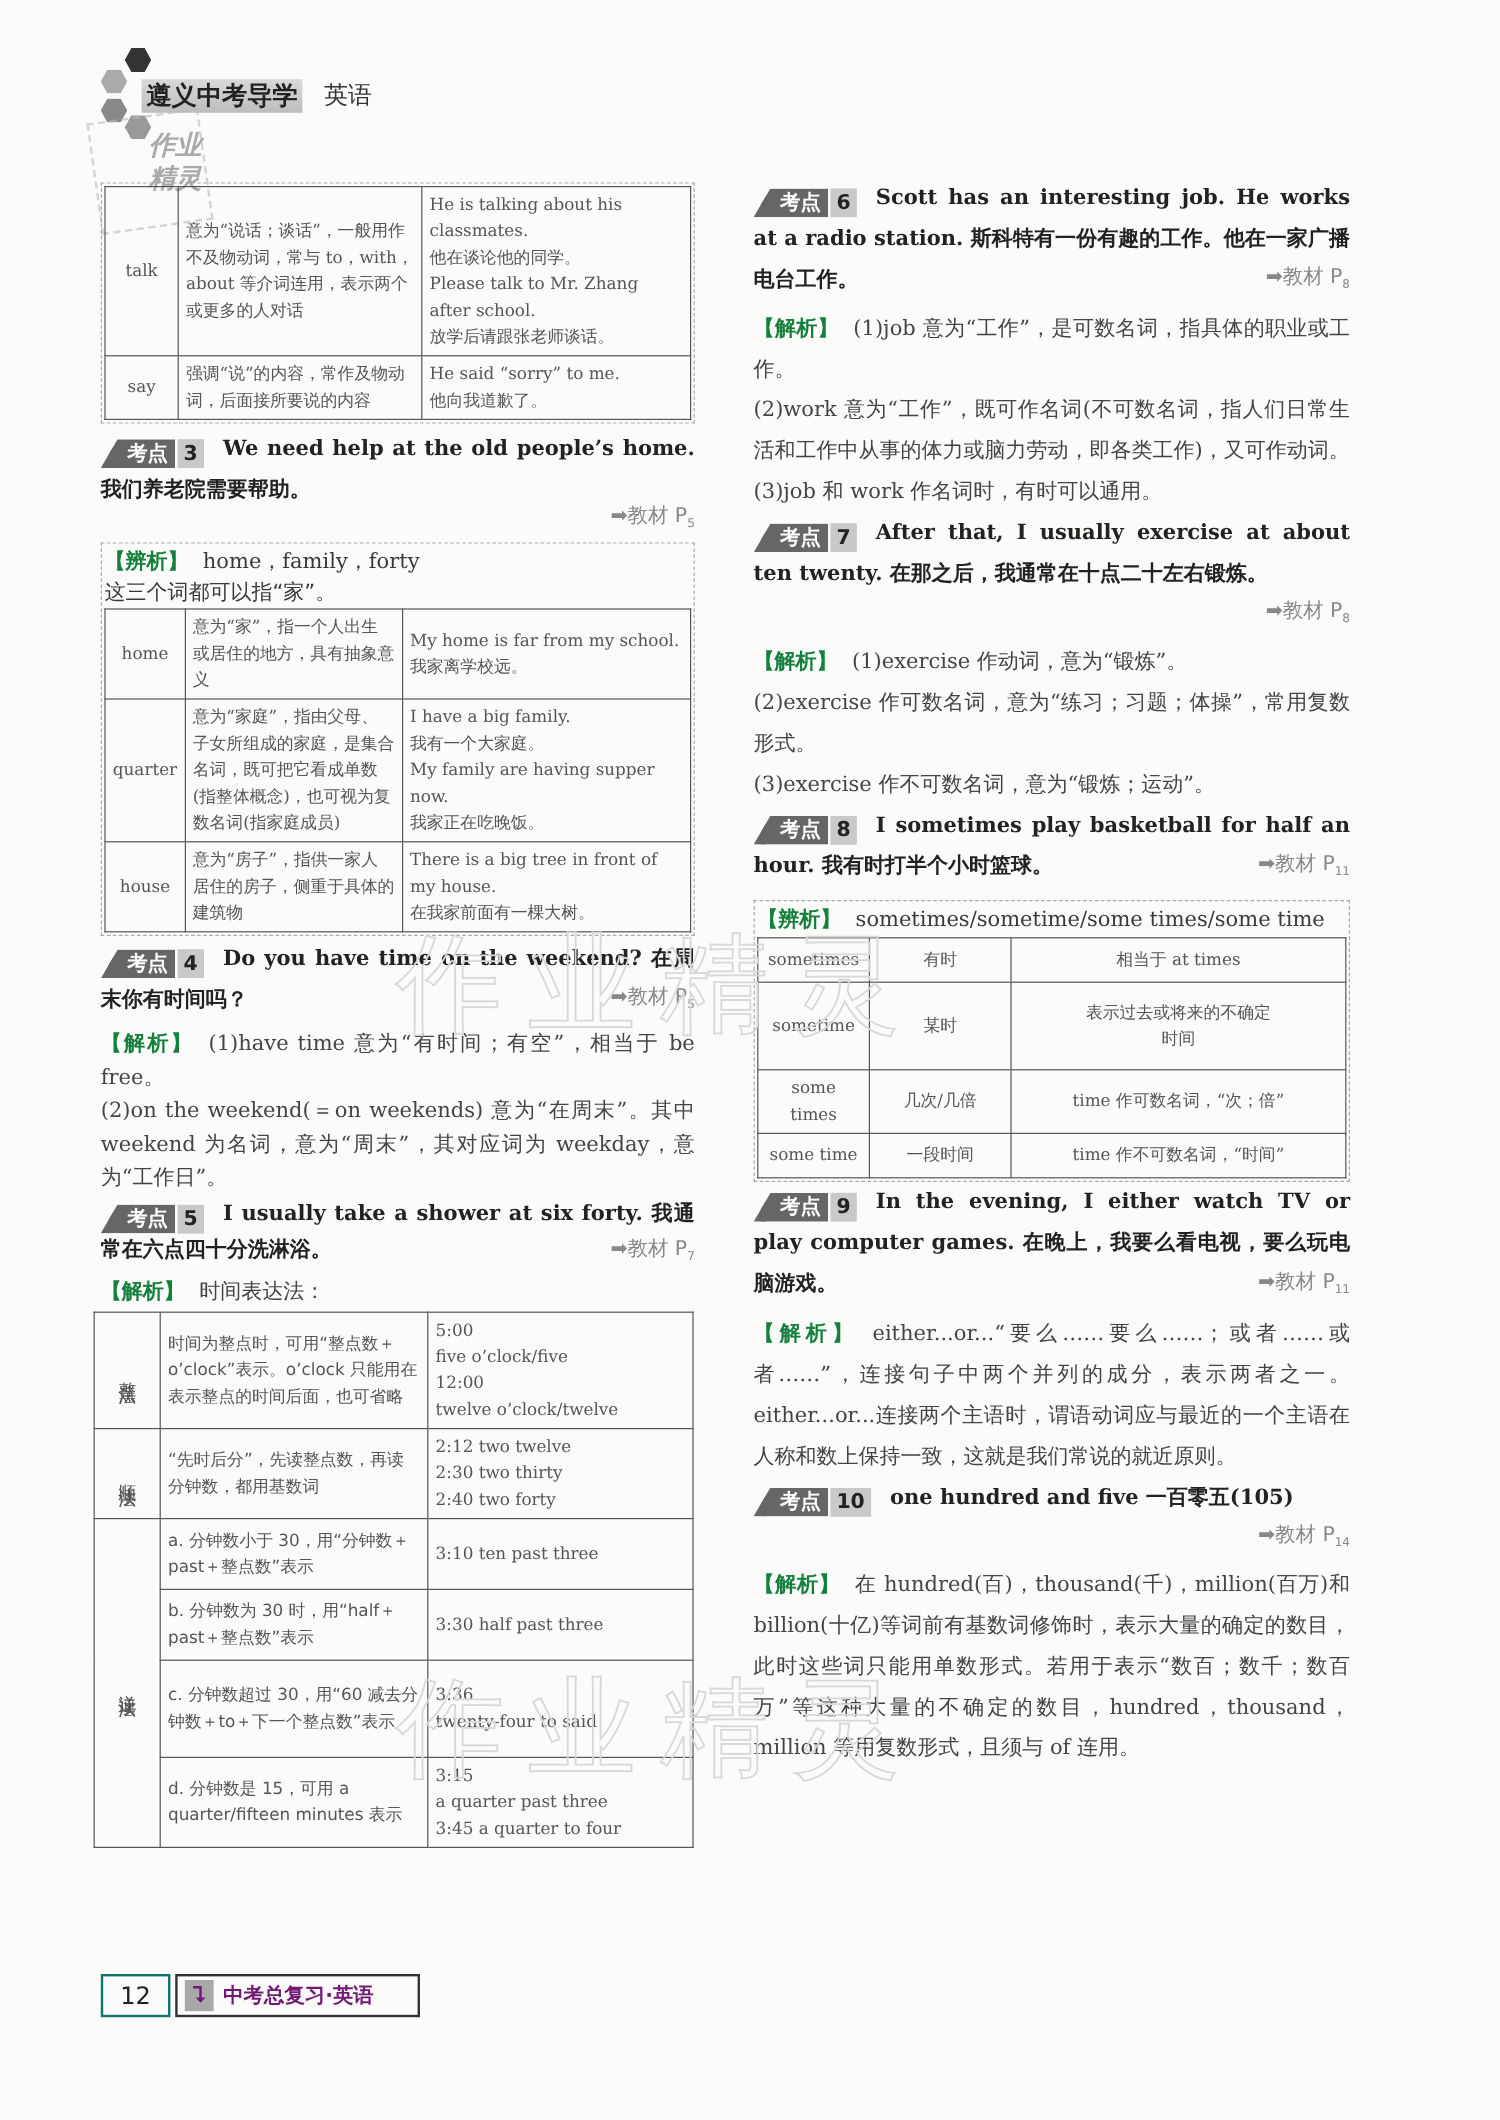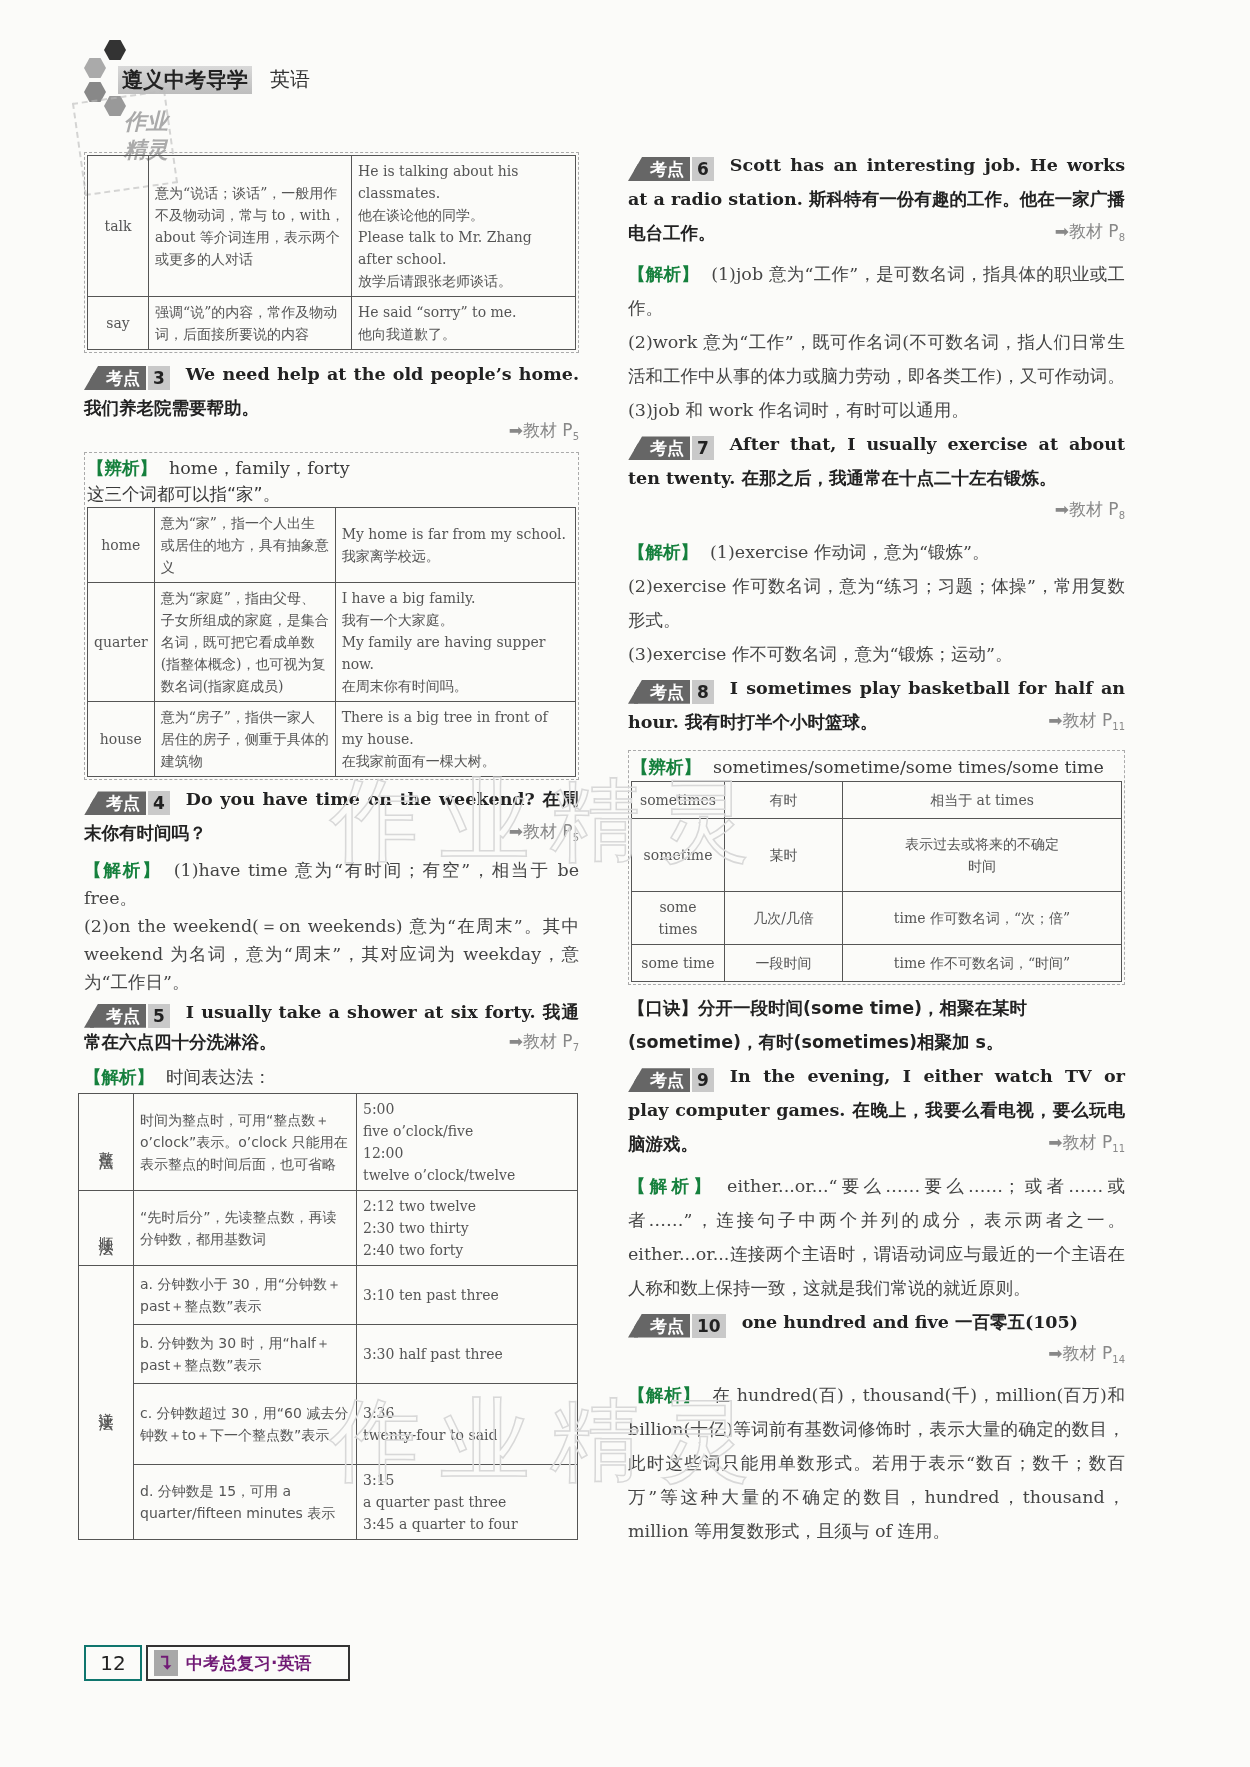--- a/index.html
+++ b/index.html
@@ -106,21 +106,21 @@
               <div>My home is far from my school. 我家离学校远。</div>
             </td>
       </tr>
       <tr>
         <td class="t-key">quarter</td>
         <td>意为“家庭”，指由父母、子女所组成的家庭，是集合名词，既可把它看成单数(指整体概念)，也可视为复数名词(指家庭成员)</td>
         <td>
           <div>I have a big family.</div>
           <div>我有一个大家庭。</div>
           <div>My family are having supper now.</div>
-          <div>在周末你有时间吗。</div>
+          <div>我家正在吃晚饭。</div>
         </td>
       </tr>
       <tr>
         <td class="t-key">house</td>
         <td>意为“房子”，指供一家人居住的房子，侧重于具体的建筑物</td>
         <td>
           <div>There is a big tree in front of my house.</div>
           <div>在我家前面有一棵大树。</div>
         </td>
       </tr>
@@ -272,23 +272,20 @@
         <td class="center">time 作可数名词，“次；倍”</td>
       </tr>
       <tr>
         <td class="center" style="height:28px">some time</td>
         <td class="center">一段时间</td>
         <td class="center">time 作不可数名词，“时间”</td>
       </tr>
     </tbody>
       </table>
   </div>
-  <div class="cn-bold" style="margin-top:6px;color:#222;">
-    <span>【口诀】</span><span>分开一段时间(some time)，相聚在某时(sometime)，有时(sometimes)相聚加 s。</span>
-  </div>
 
   <div class="kd-line">
     <span class="kd-badge">
         <span class="lbl">考点</span>
         <span class="num">9</span>
       </span><span>In the evening, I either watch TV or play computer games. 在晚上，我要么看电视，要么玩电脑游戏。</span>
   </div>
   <div style="overflow:hidden;line-height:22px;margin-top:-30px;">
     <span class="ref"><span>➡教材 P</span><sub>11</sub></span>
   </div>

